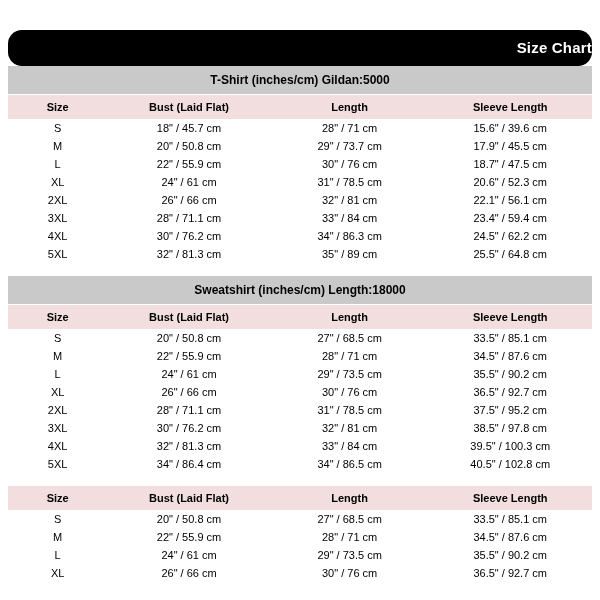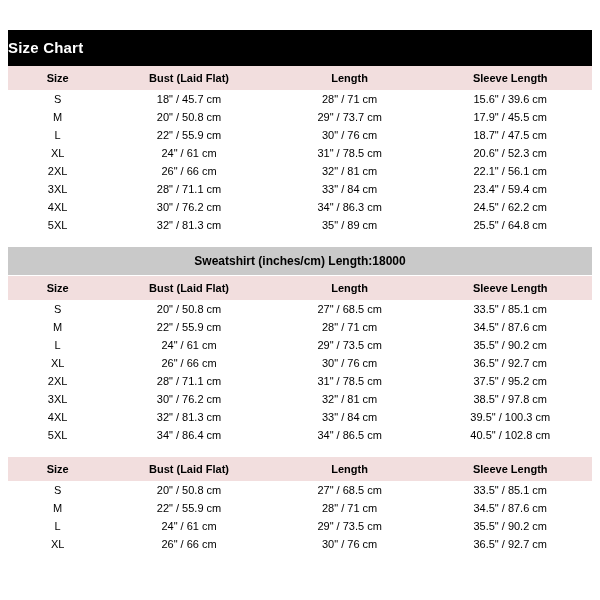--- a/index.html
+++ b/index.html
@@ -17,26 +17,27 @@
   .page {
     width: 600px;
     height: 600px;
     box-sizing: border-box;
     padding: 0 8px;
     background: #ffffff;
   }
   .title-bar {
     background: #000000;
     color: #ffffff;
-    text-align: left;
+    text-align: right;
     font-size: 15px;
     font-weight: bold;
     padding: 9px 0 10px 0;
     margin-top: 30px;
     letter-spacing: 0.2px;
+    border-radius: 14px;
   }
   table.chart {
     width: 100%;
     border-collapse: collapse;
     table-layout: fixed;
   }
   .section-head td {
     background: #c9c9c9;
     text-align: center;
     font-size: 12px;
@@ -75,20 +76,23 @@
 
   <table class="chart">
     <colgroup>
       <col class="c0">
         <col class="c1">
         <col class="c2">
         <col class="c3">
     </colgroup>
 
     <tbody>
+      <tr class="section-head">
+        <td colspan="4">T-Shirt (inches/cm) Gildan:5000</td>
+      </tr>
       <tr class="col-head">
         <td class="c0">Size</td>
         <td class="c1">Bust (Laid Flat)</td>
         <td class="c2">Length</td>
         <td class="c3">Sleeve Length</td>
       </tr>
     </tbody>
     <tbody class="rows">
       <tr>
         <td class="c0">S</td>

